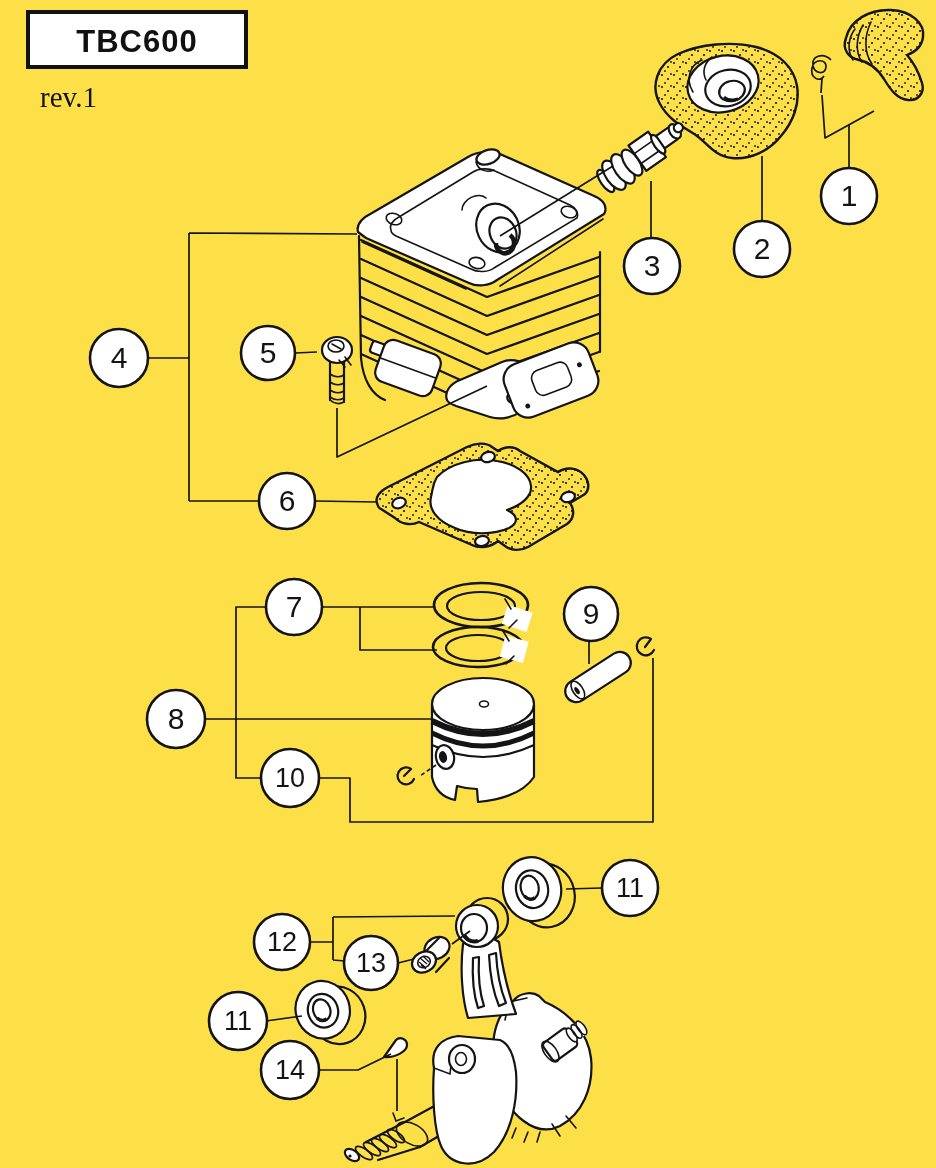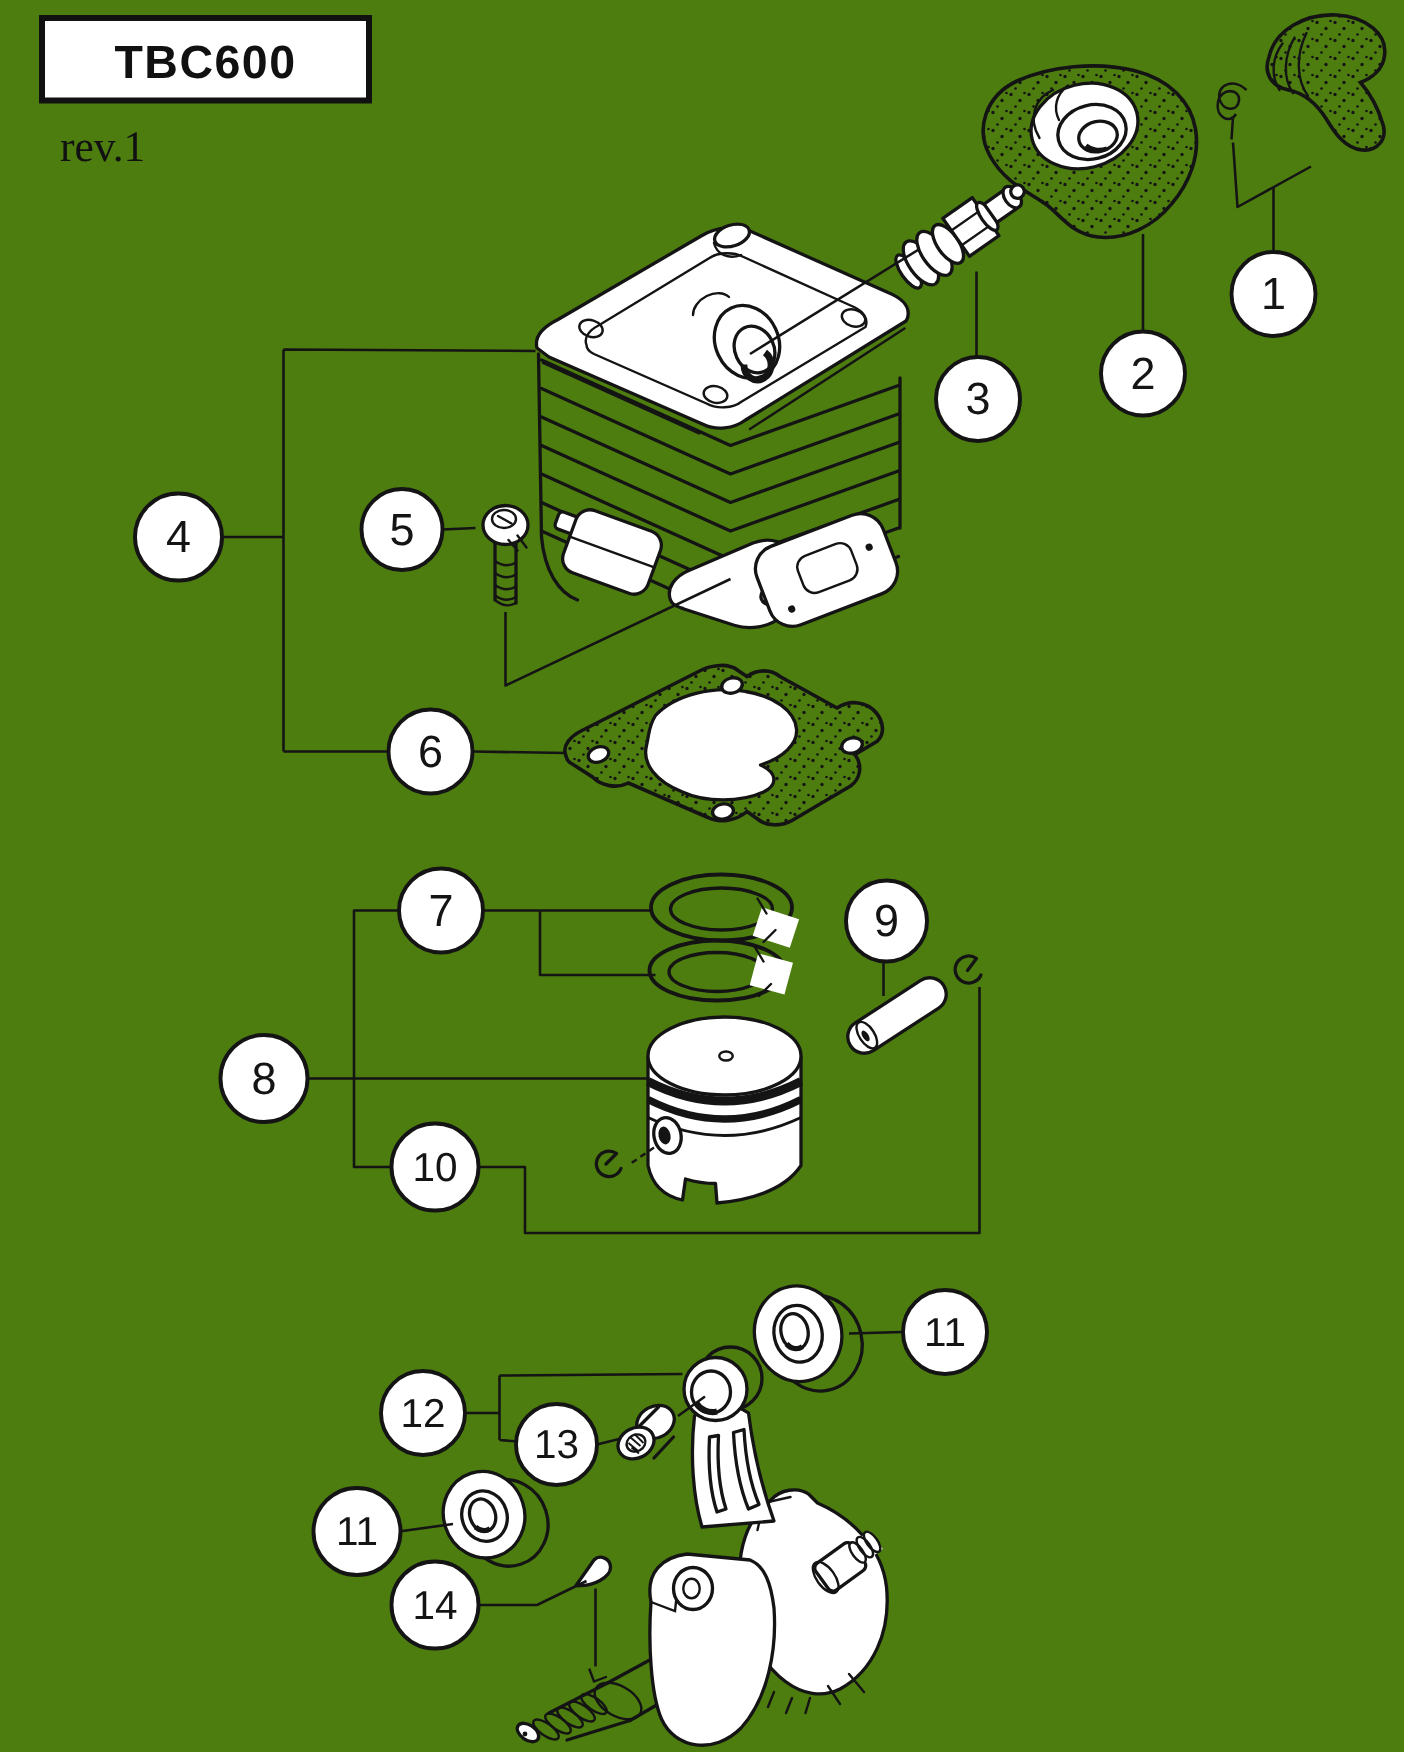--- a/index.html
+++ b/index.html
@@ -1,16 +1,16 @@
 <!DOCTYPE html>
 <html><head>
 <meta charset="utf-8">
 <style>
   html,body{margin:0;padding:0;background:#ffffff;}
-  .page{position:relative;width:936px;height:1168px;background:#4d7c0f;overflow:hidden;text-align:right;}
+  .page{position:relative;width:936px;height:1168px;background:#fde047;overflow:hidden;text-align:right;}
   svg{position:absolute;left:0;top:0;}
   .ln{fill:none;stroke:#141414;stroke-width:2.2;stroke-linecap:round;stroke-linejoin:round;}
   .w{fill:#ffffff;stroke:#141414;stroke-width:2.2;stroke-linejoin:round;}
   .t{fill:none;stroke:#141414;stroke-width:1.6;stroke-linecap:round;}
   .ldr{fill:none;stroke:#141414;stroke-width:1.7;stroke-linejoin:round;}
   .co{fill:#ffffff;stroke:#141414;stroke-width:2.6;}
   .num{font-family:"Liberation Sans",sans-serif;fill:#141414;text-anchor:middle;}
   .ttl{font-family:"Liberation Sans",sans-serif;font-weight:bold;font-size:31px;fill:#111111;text-anchor:middle;letter-spacing:1px;}
   .rev{font-family:"Liberation Serif",serif;font-size:29px;fill:#111111;}
 </style>

